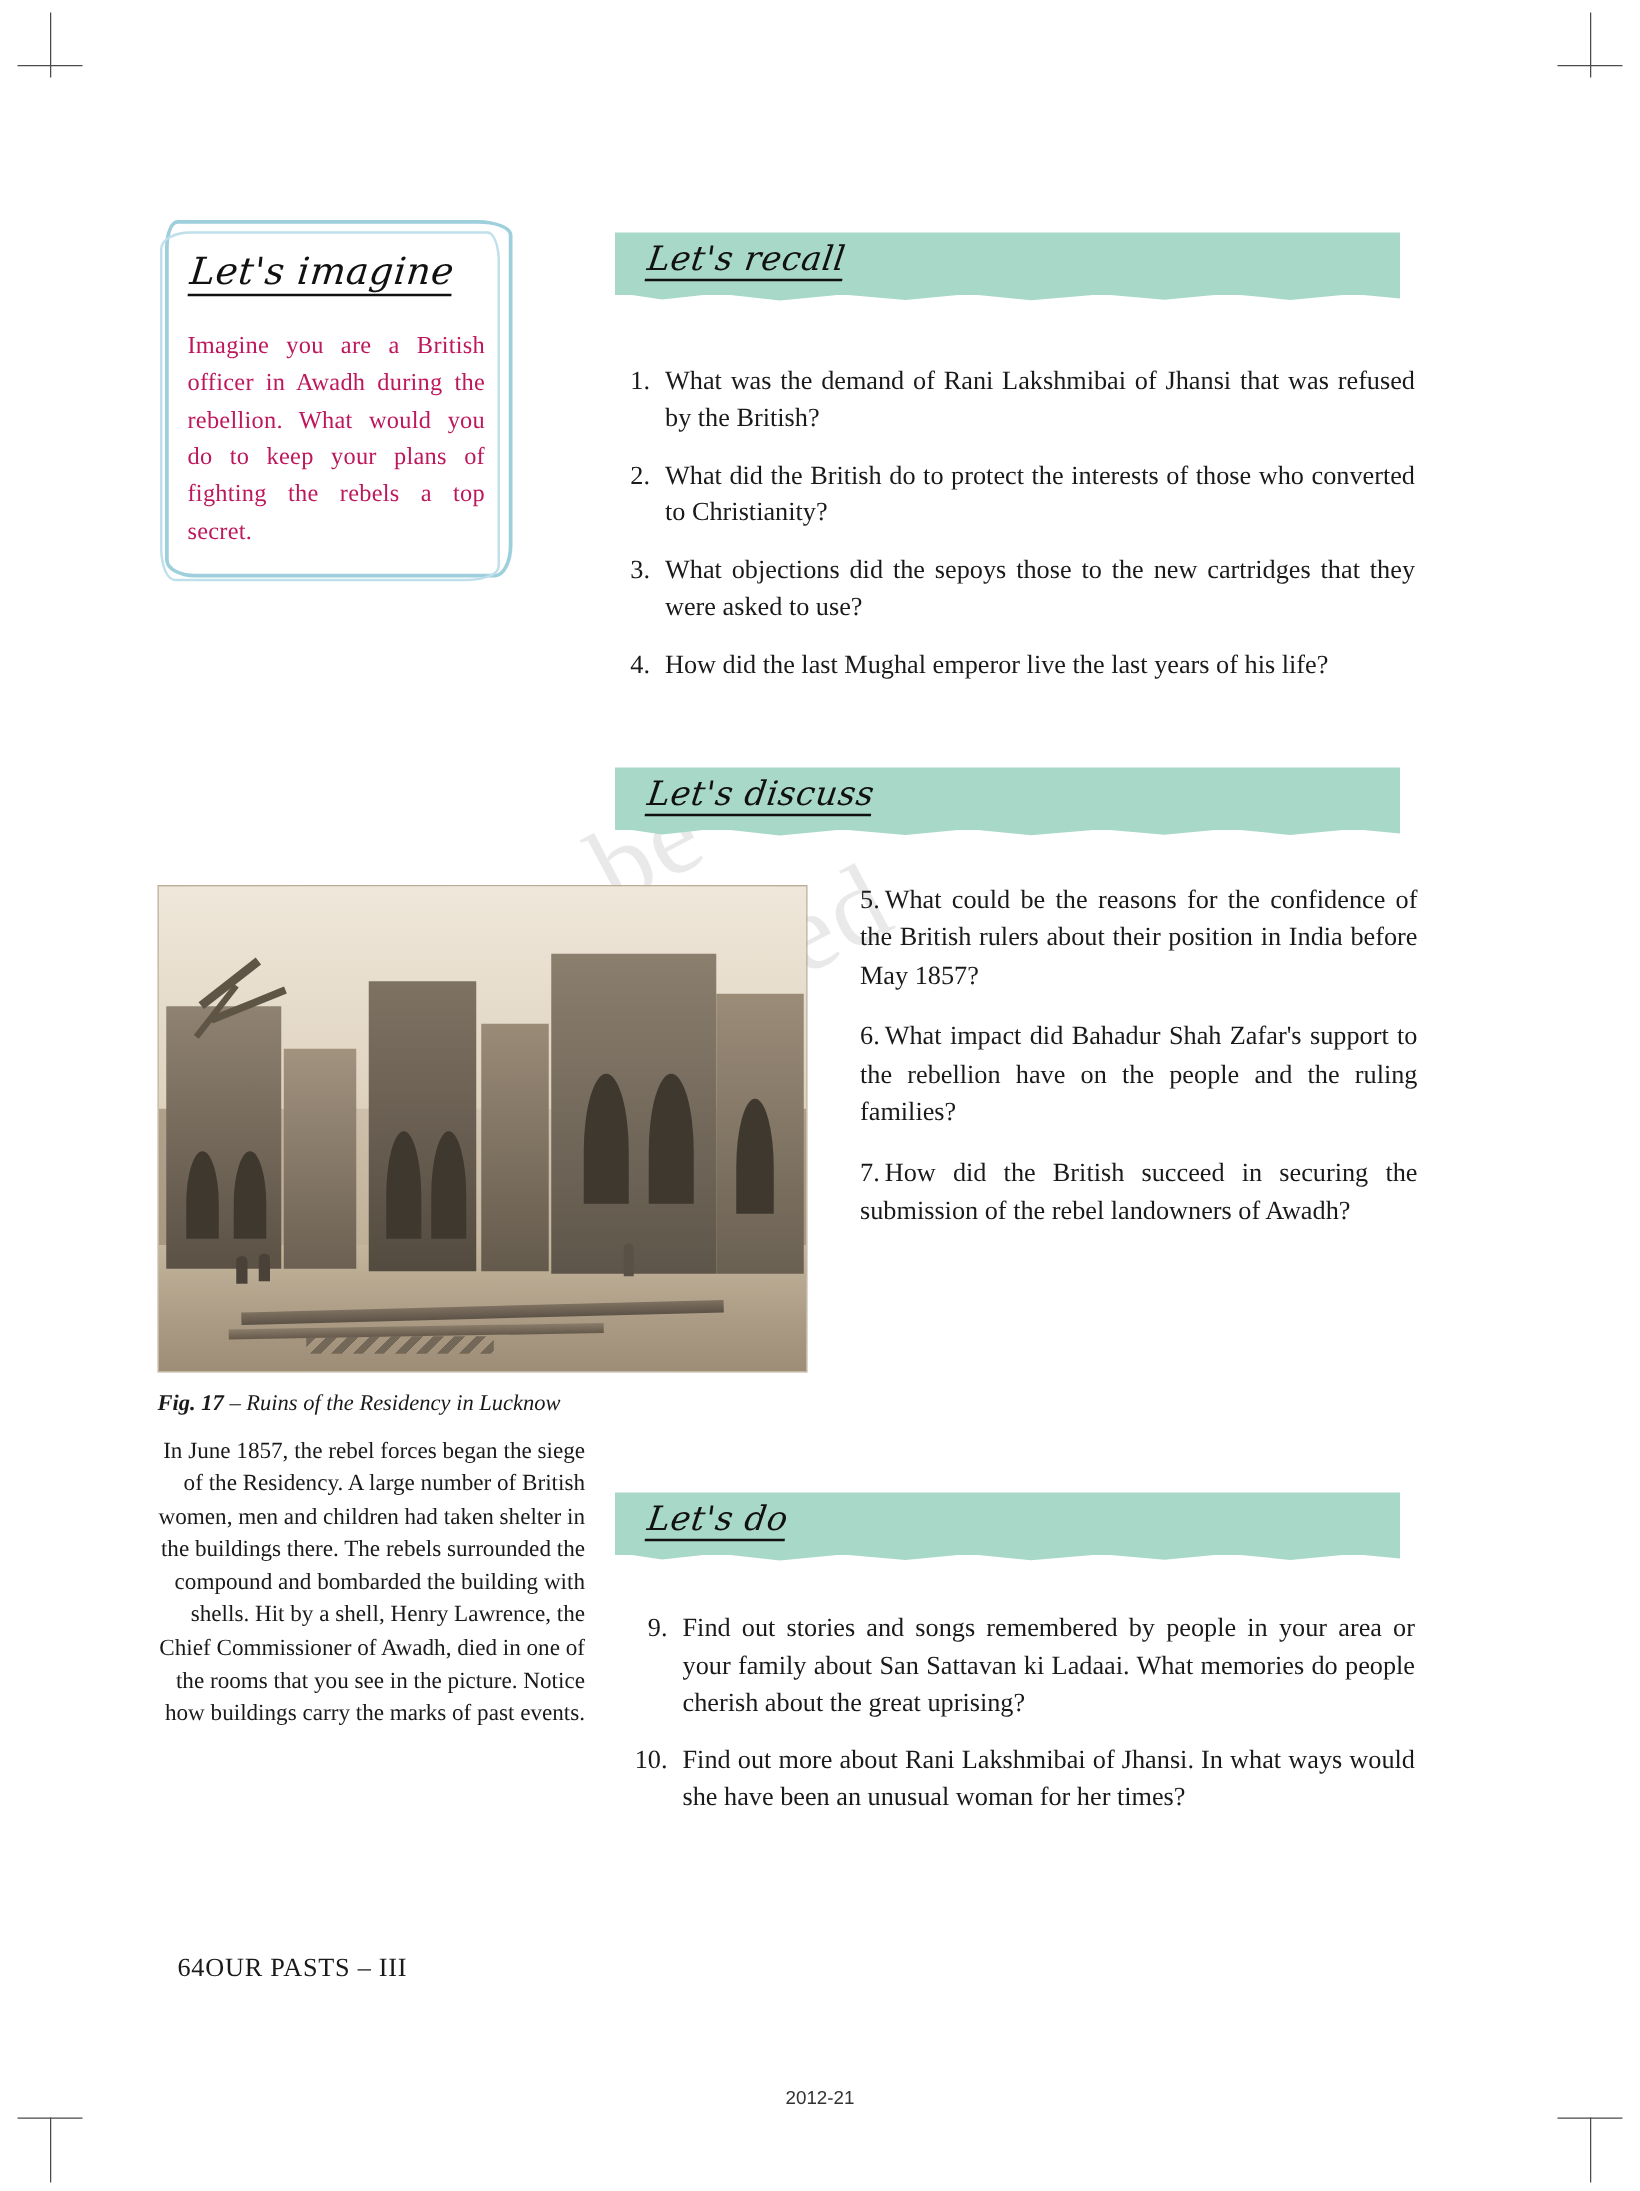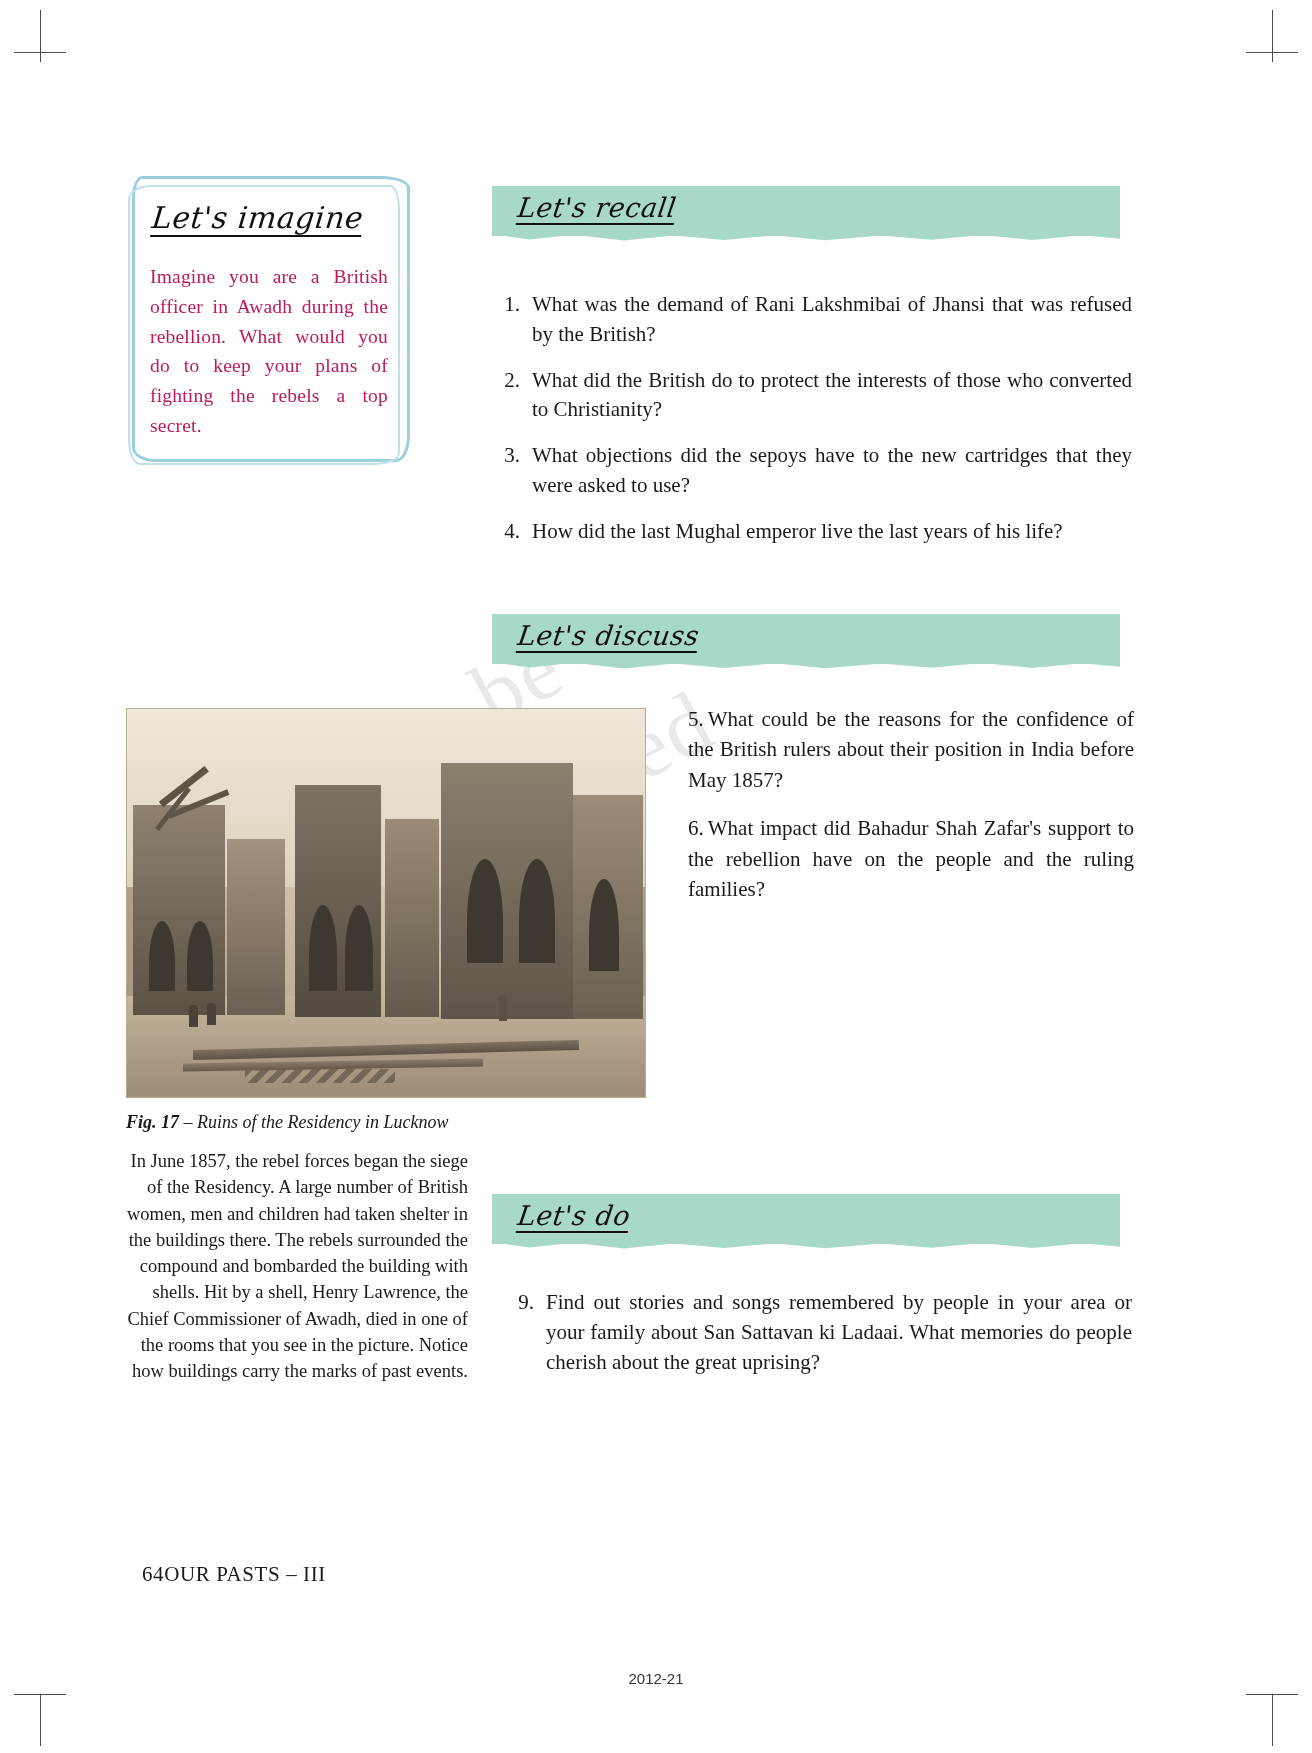--- a/index.html
+++ b/index.html
@@ -334,21 +334,21 @@
   <div class="qitem">
     <div class="qnum">1.</div>
     <div class="qtext">What was the demand of Rani Lakshmibai of Jhansi that was refused by the British?</div>
   </div>
   <div class="qitem">
     <div class="qnum">2.</div>
     <div class="qtext">What did the British do to protect the interests of those who converted to Christianity?</div>
   </div>
   <div class="qitem">
     <div class="qnum">3.</div>
-    <div class="qtext">What objections did the sepoys have to the new cartridges that they were asked to use?</div>
+    <div class="qtext">What objections did the sepoys those to the new cartridges that they were asked to use?</div>
   </div>
   <div class="qitem">
     <div class="qnum">4.</div>
     <div class="qtext">How did the last Mughal emperor live the last years of his life?</div>
   </div>
 </div>
 
 <div class="banner" id="banner-discuss">
   <div class="bl"><span class="u">Let's discuss</span></div>
 </div>
@@ -387,29 +387,36 @@
   <div class="fignote">In June 1857, the rebel forces began the siege of the Residency. A large number of British women, men and children had taken shelter in the buildings there. The rebels surrounded the compound and bombarded the building with shells. Hit by a shell, Henry Lawrence, the Chief Commissioner of Awadh, died in one of the rooms that you see in the picture. Notice how buildings carry the marks of past events.</div>
 </div>
 
 <div id="discuss-list">
   <div class="ditem">
     <span class="dn">5.</span><span>What could be the reasons for the confidence of the British rulers about their position in India before May 1857?</span>
   </div>
   <div class="ditem">
     <span class="dn">6.</span><span>What impact did Bahadur Shah Zafar's support to  the rebellion have on the people and the ruling families?</span>
   </div>
+  <div class="ditem">
+    <span class="dn">7.</span><span>How did the British succeed in securing the submission of the rebel landowners of Awadh?</span>
+  </div>
 </div>
 
 <div class="banner" id="banner-do">
   <div class="bl"><span class="u">Let's do</span></div>
 </div>
 
 <div class="qlist" id="do-list">
   <div class="qitem">
     <div class="qnum">9.</div>
     <div class="qtext">Find out stories and songs remembered by people in your area or your family about San Sattavan ki Ladaai. What memories do people cherish about the great uprising?</div>
   </div>
+  <div class="qitem">
+    <div class="qnum">10.</div>
+    <div class="qtext">Find out more about Rani Lakshmibai of Jhansi. In what ways would she have been an unusual woman for her times?</div>
+  </div>
 </div>
 
 <div class="page-footer">
   <span class="pnum">64</span><span>OUR PASTS – III</span>
 </div>
 <div class="year-stamp">2012-21</div>
 
 </body></html>

